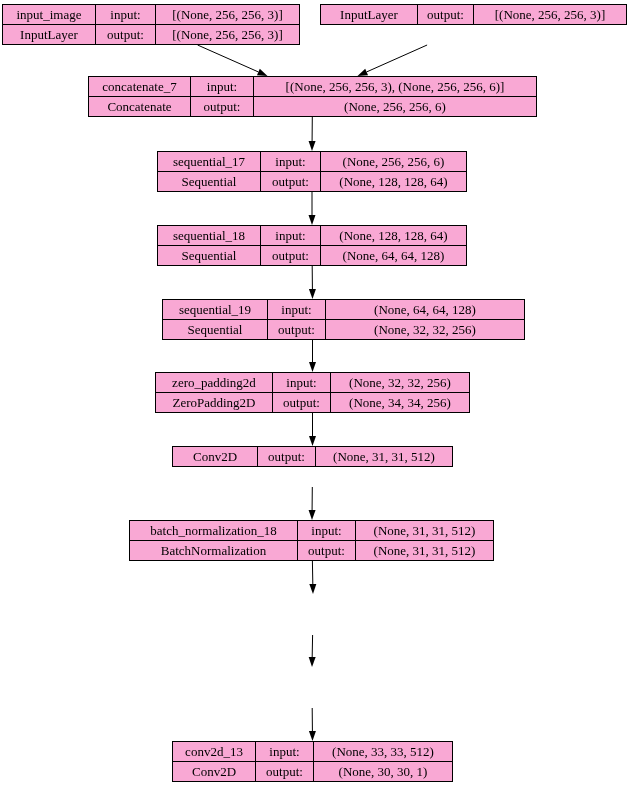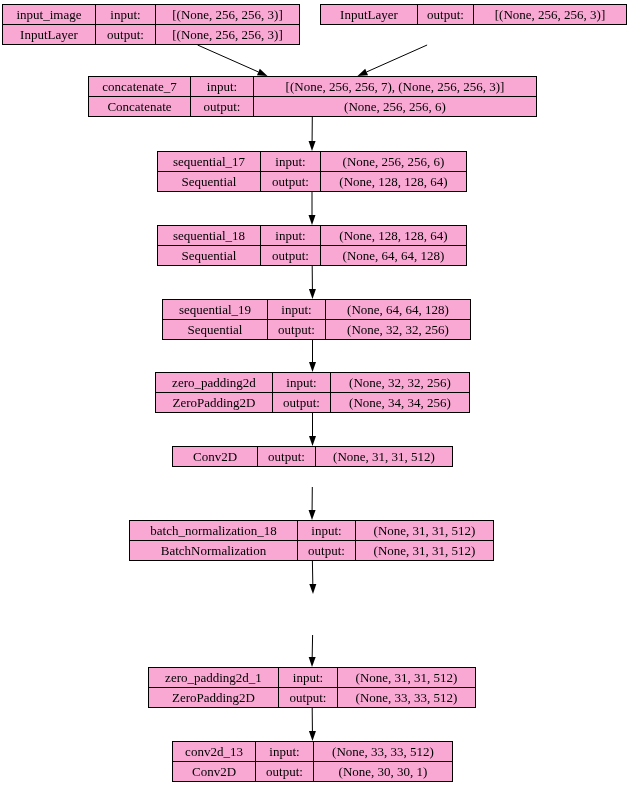--- a/index.html
+++ b/index.html
@@ -77,21 +77,21 @@
   <table class="node" style="left:88px;top:76px;width:449px">
     <colgroup>
         <col style="width:102px">
         <col style="width:63px">
         <col>
       </colgroup>
     <tbody>
       <tr>
           <td>concatenate_7</td>
           <td>input:</td>
-          <td>[(None, 256, 256, 7), (None, 256, 256, 3)]</td>
+          <td>[(None, 256, 256, 3), (None, 256, 256, 6)]</td>
         </tr>
       <tr>
           <td>Concatenate</td>
           <td>output:</td>
           <td>(None, 256, 256, 6)</td>
         </tr>
     </tbody>
   </table>
 
   <table class="node" style="left:157px;top:151px;width:310px">
@@ -127,21 +127,21 @@
           <td>(None, 128, 128, 64)</td>
         </tr>
       <tr>
           <td>Sequential</td>
           <td>output:</td>
           <td>(None, 64, 64, 128)</td>
         </tr>
     </tbody>
   </table>
 
-  <table class="node" style="left:162px;top:299px;width:309px">
+  <table class="node" style="left:162px;top:299px;width:363px">
     <colgroup>
         <col style="width:105px">
         <col style="width:58px">
         <col>
       </colgroup>
     <tbody>
       <tr>
           <td>sequential_19</td>
           <td>input:</td>
           <td>(None, 64, 64, 128)</td>
@@ -203,39 +203,20 @@
         </tr>
       <tr>
           <td>BatchNormalization</td>
           <td>output:</td>
           <td>(None, 31, 31, 512)</td>
         </tr>
     </tbody>
   </table>
 
 
-  <table class="node" style="left:148px;top:667px;width:328px">
-    <colgroup>
-        <col style="width:130px">
-        <col style="width:59px">
-        <col>
-      </colgroup>
-    <tbody>
-      <tr>
-          <td>zero_padding2d_1</td>
-          <td>input:</td>
-          <td>(None, 31, 31, 512)</td>
-        </tr>
-      <tr>
-          <td>ZeroPadding2D</td>
-          <td>output:</td>
-          <td>(None, 33, 33, 512)</td>
-        </tr>
-    </tbody>
-  </table>
 
   <table class="node" style="left:172px;top:741px;width:281px">
     <colgroup>
         <col style="width:83px">
         <col style="width:58px">
         <col>
       </colgroup>
     <tbody>
       <tr>
           <td>conv2d_13</td>

